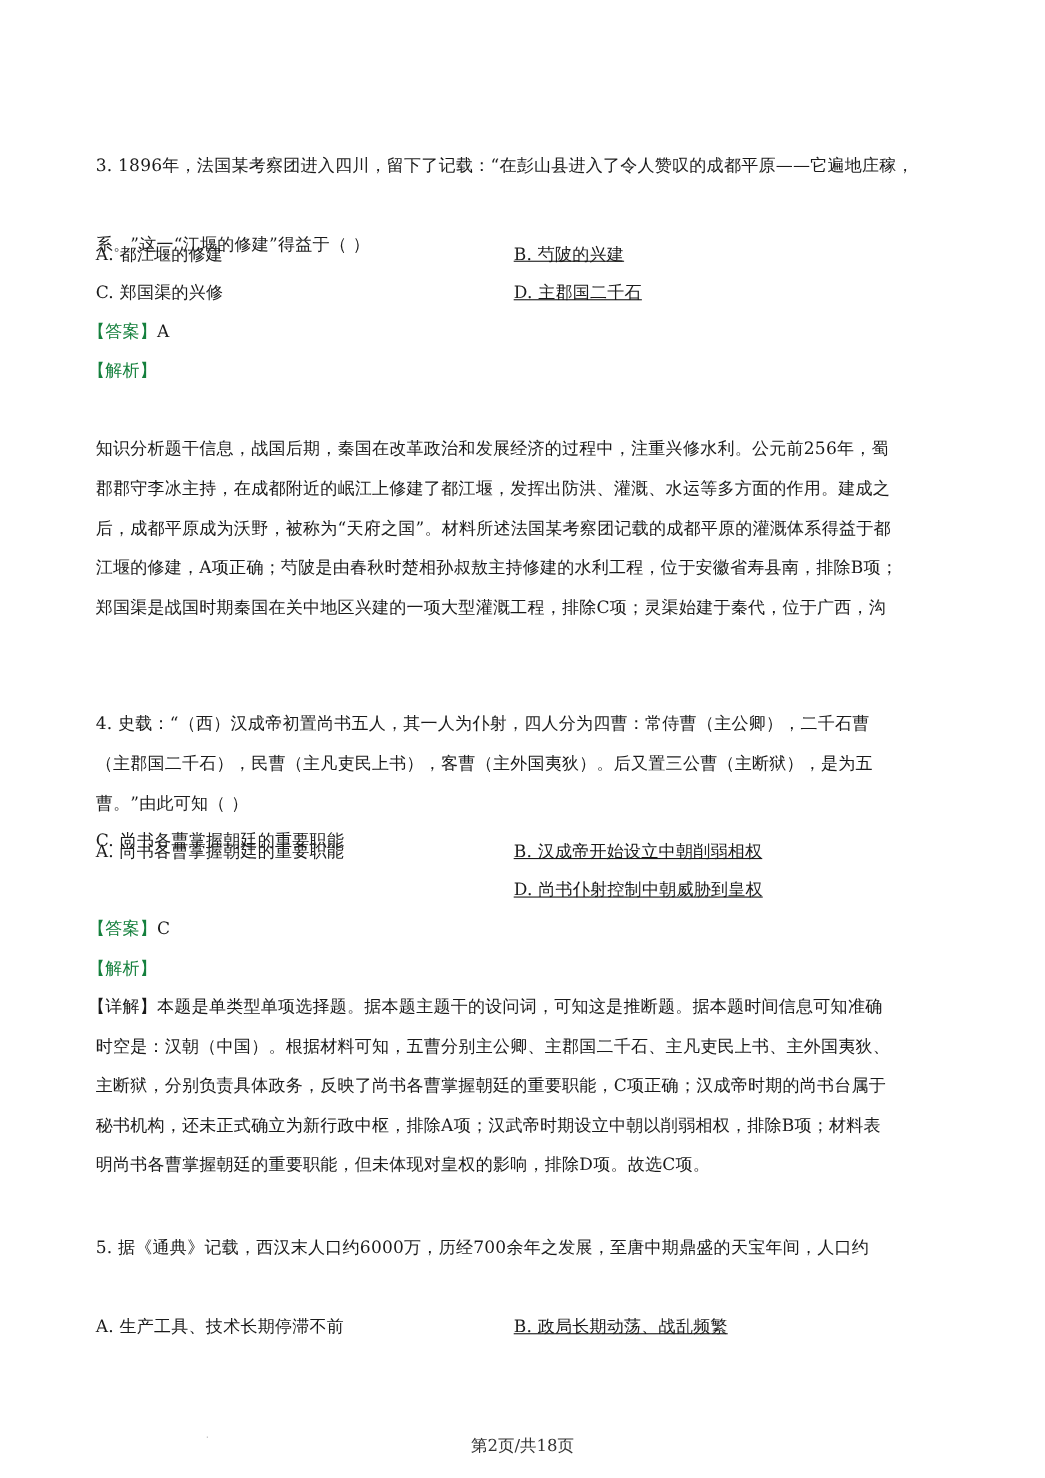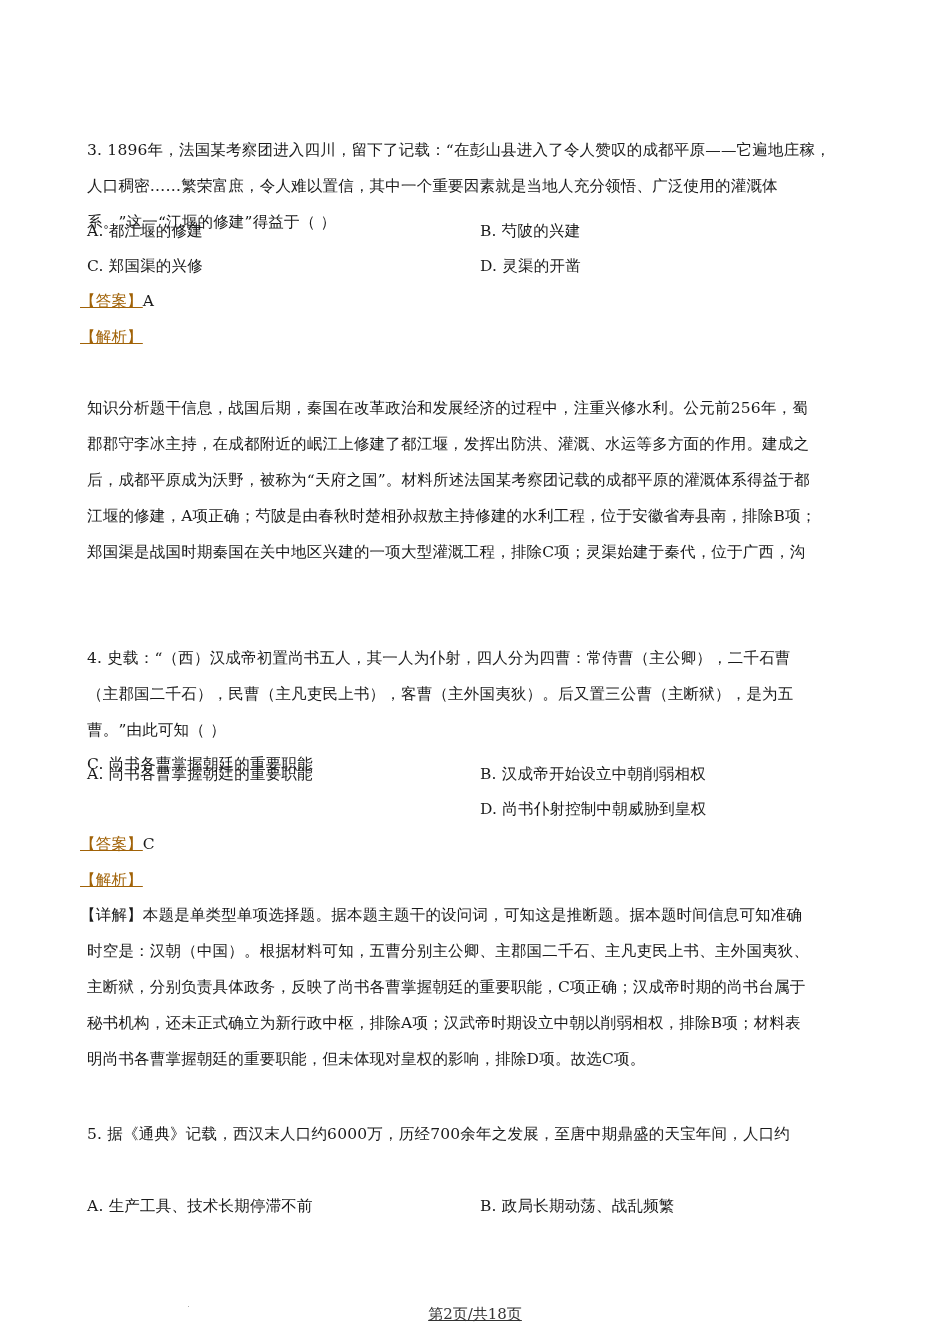--- a/index.html
+++ b/index.html
@@ -6,41 +6,40 @@
     body {
       width: 950px; height: 1344px; position: relative; overflow: hidden;
       font-family: "DejaVu Serif", "Liberation Serif", serif;
       color: #1a1a1a;
     }
     .page { position: absolute; left: 0; top: 0; width: 950px; height: 1344px; }
     .line {
       position: absolute; left: 87px; white-space: nowrap;
       font-size: 15.5px; line-height: 20px; letter-spacing: 0.2px;
     }
-    .opt-right { left: 480px; }
-    .blue { color: #a16207; text-decoration: underline; }
+    .opt-right { left: 467px; text-decoration: underline; }
+    .blue { color: #15803d; }
     .footer {
       position: absolute; left: 0; width: 950px; top: 1305px; text-align: center;
-      font-size: 15px; color: #333; text-decoration: underline;
+      font-size: 15px; color: #333;
     }
     .dot { position: absolute; left: 188px; top: 1306px; width: 1px; height: 1px; background: #aaa; }
   </style>
 </head>
 <body>
 
 <div class="page">
 
   <div class="line" style="top:140px">3. 1896年，法国某考察团进入四川，留下了记载：“在彭山县进入了令人赞叹的成都平原——它遍地庄稼，</div>
-  <div class="line" style="top:176px">人口稠密……繁荣富庶，令人难以置信，其中一个重要因素就是当地人充分领悟、广泛使用的灌溉体</div>
   <div class="line" style="top:212px">系。”这一“江堰的修建”得益于（    ）</div>
 
   <div class="line" style="top:221px">A. 都江堰的修建</div>
   <div class="line opt-right" style="top:221px">B. 芍陂的兴建</div>
   <div class="line" style="top:256px">C. 郑国渠的兴修</div>
-  <div class="line opt-right" style="top:256px">D. 灵渠的开凿</div>
+  <div class="line opt-right" style="top:256px">D. 主郡国二千石</div>
 
   <div class="line" style="top:291px; left:80px">
     <span class="blue">【答案】</span><span>A</span>
   </div>
   <div class="line blue" style="top:327px; left:80px">【解析】</div>
 
   <div class="line" style="top:398px">知识分析题干信息，战国后期，秦国在改革政治和发展经济的过程中，注重兴修水利。公元前256年，蜀</div>
   <div class="line" style="top:434px">郡郡守李冰主持，在成都附近的岷江上修建了都江堰，发挥出防洪、灌溉、水运等多方面的作用。建成之</div>
   <div class="line" style="top:470px">后，成都平原成为沃野，被称为“天府之国”。材料所述法国某考察团记载的成都平原的灌溉体系得益于都</div>
   <div class="line" style="top:506px">江堰的修建，A项正确；芍陂是由春秋时楚相孙叔敖主持修建的水利工程，位于安徽省寿县南，排除B项；</div>

